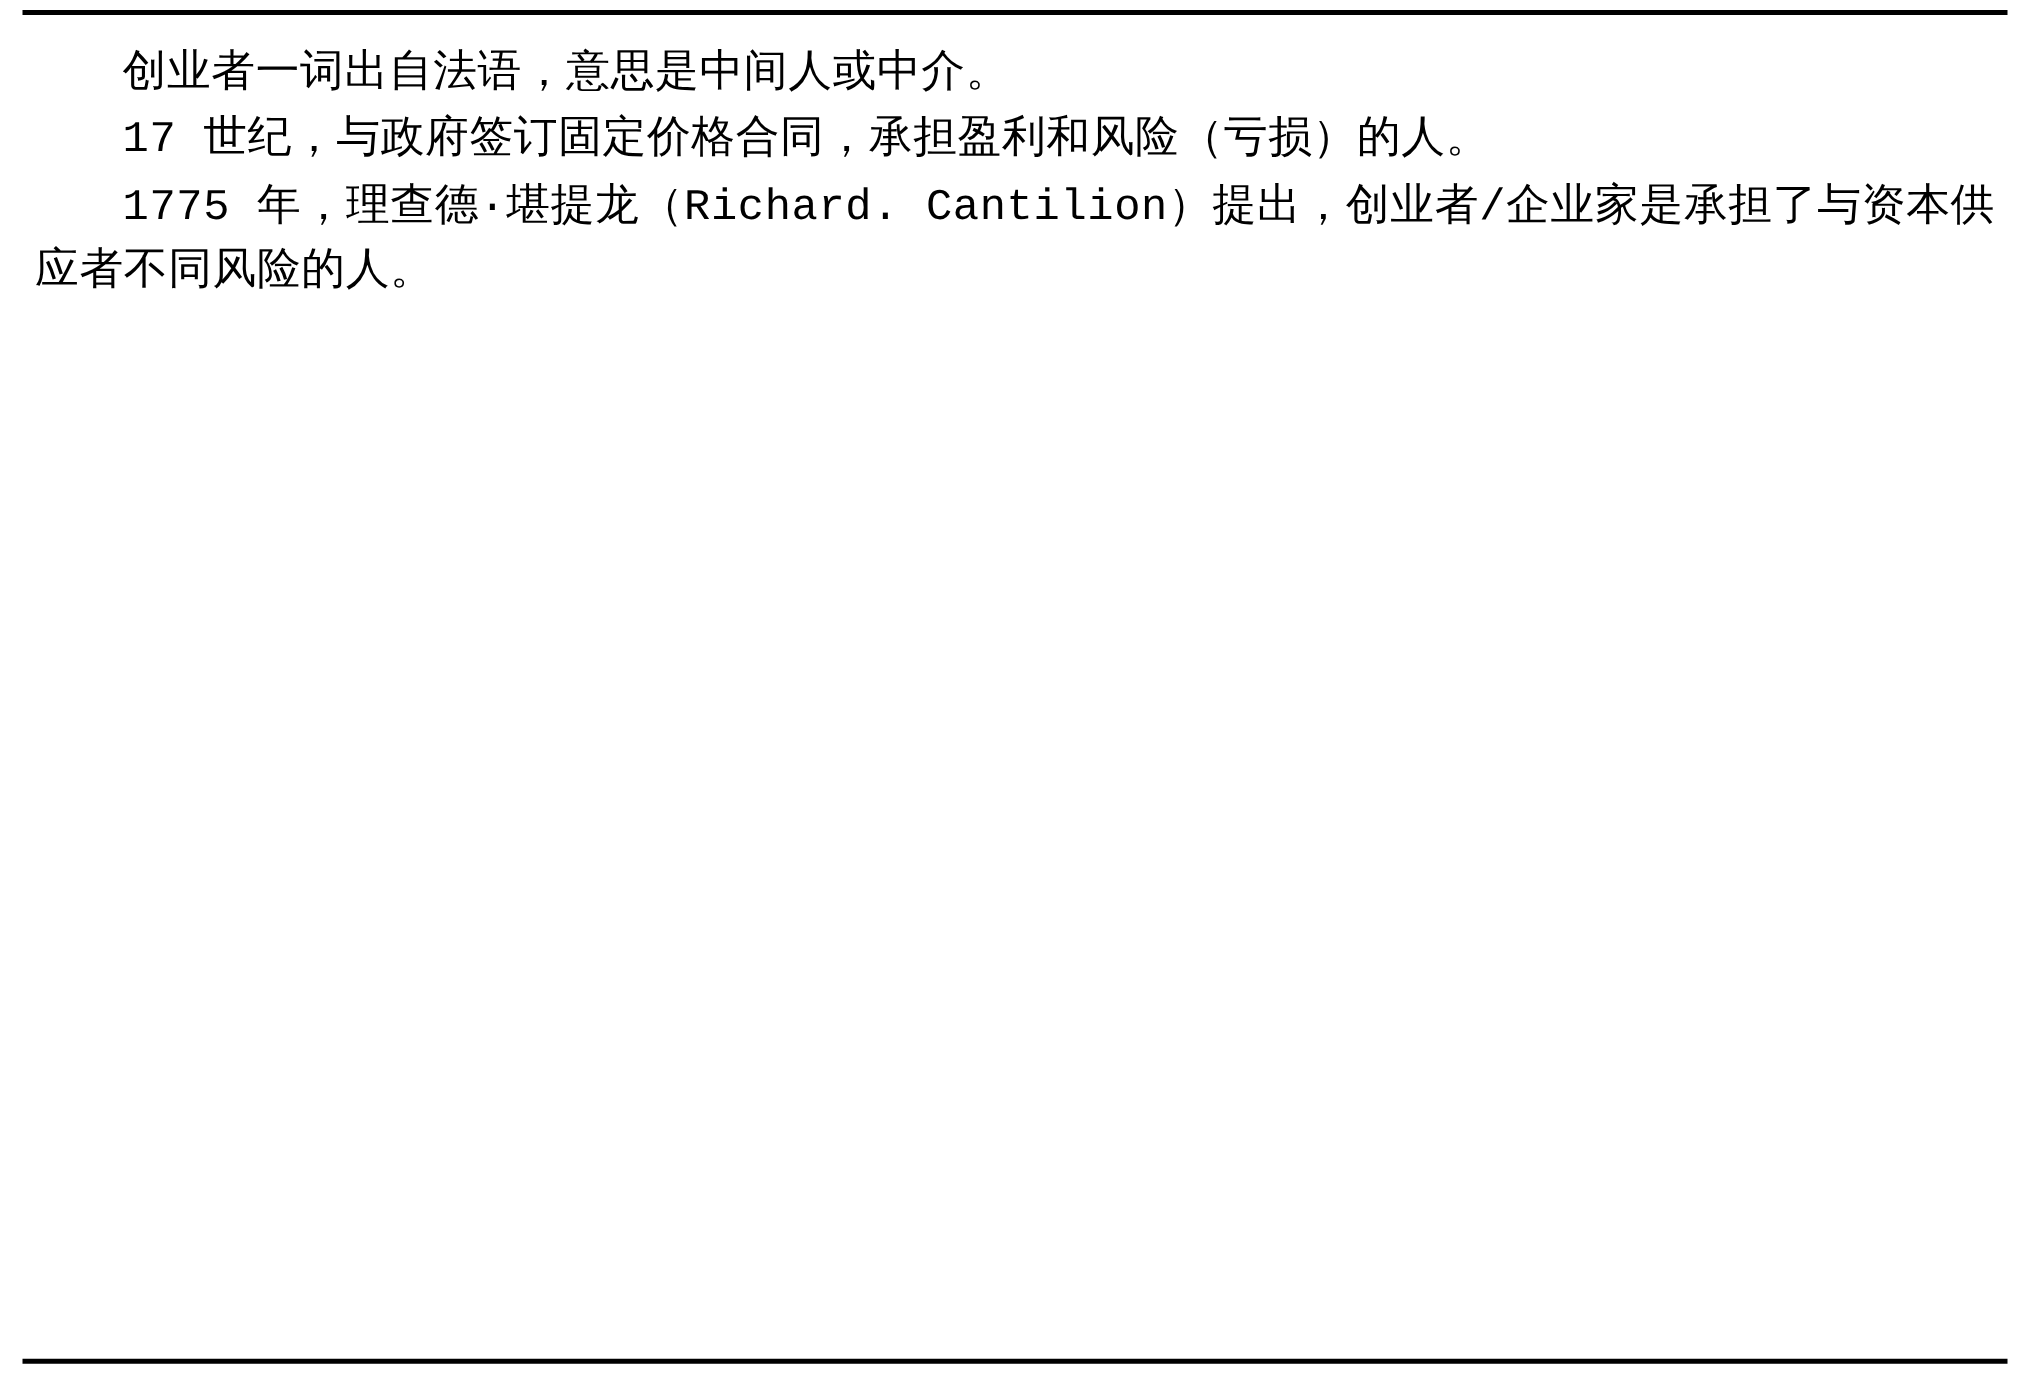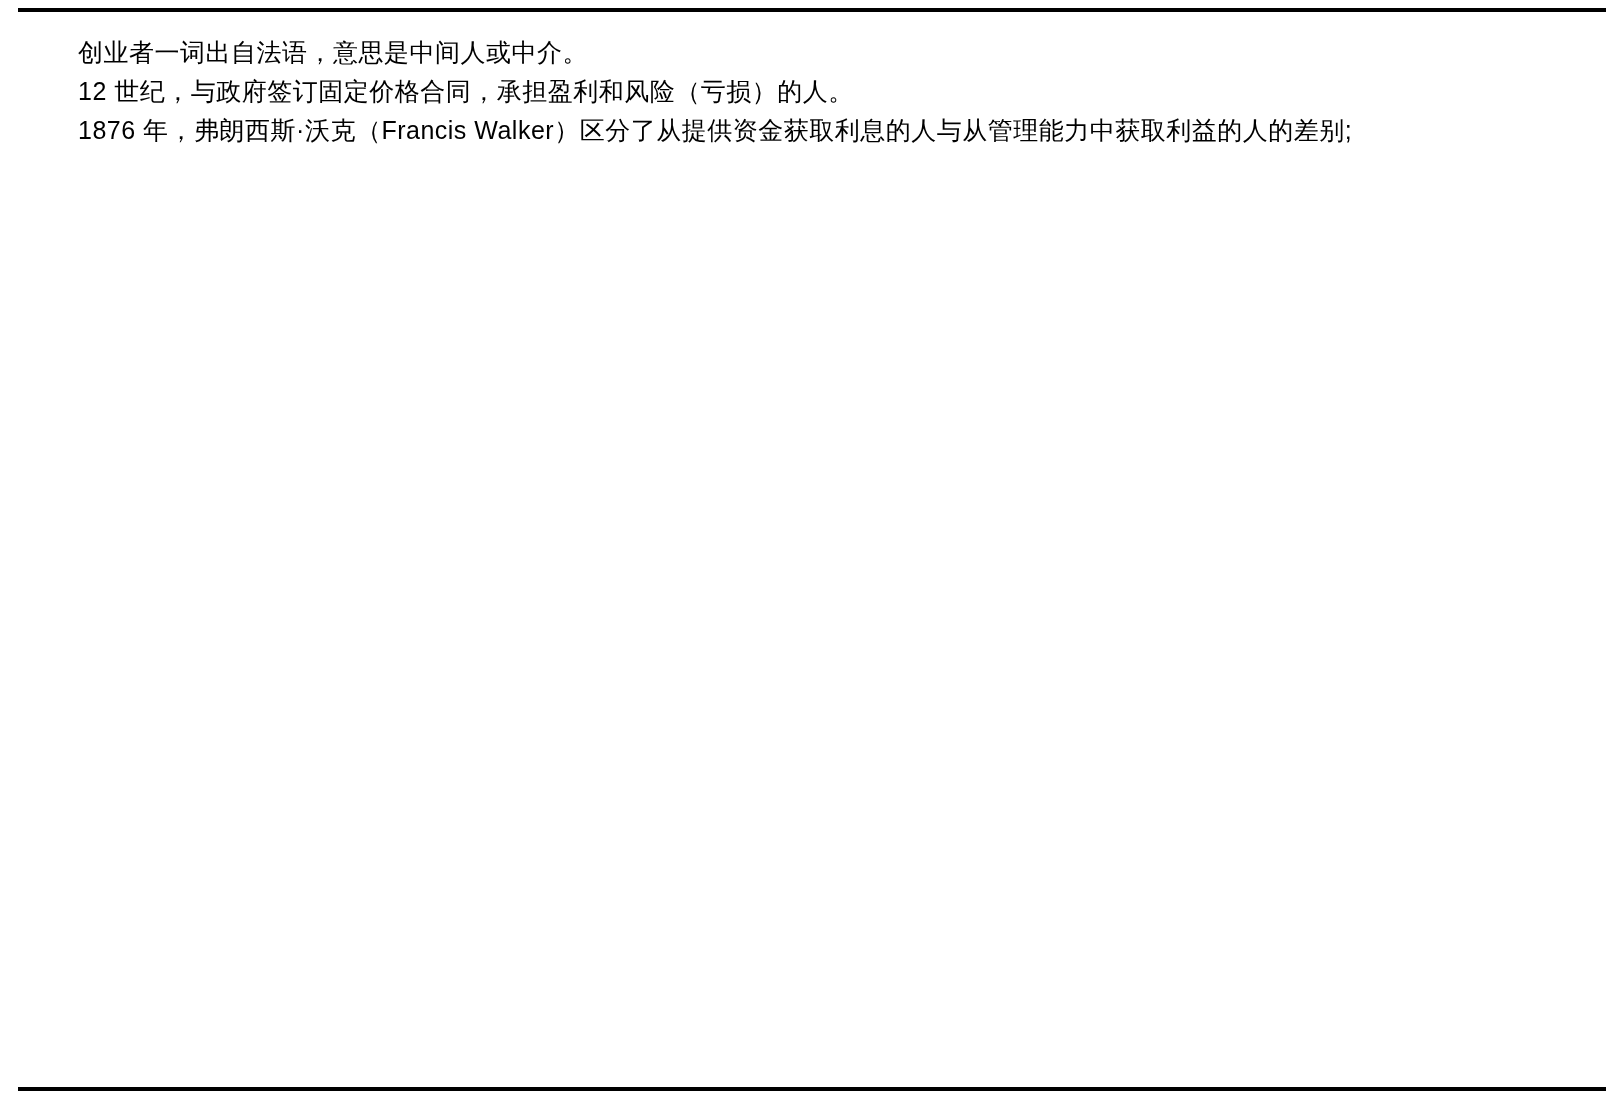--- a/index.html
+++ b/index.html
@@ -34,39 +34,39 @@
     margin: 0 auto 12px auto;
     height: 0;
     border-top: 4px solid #000;
   }
   .body-text {
     flex: 1;
     padding: 22px 28px 10px 28px;
     box-sizing: border-box;
   }
   .para {
-    font-size: 25px;
+    font-size: 35px;
     line-height: 1.47;
     text-indent: 2em;
     margin: 0 0 2px 0;
     letter-spacing: 0.5px;
     text-align: justify;
     text-justify: inter-ideograph;
-    font-family: Liberation Sans, sans-serif;
+    font-family: Liberation Mono, monospace;
     font-weight: 400;
   }
 </style>
 </head>
 <body>
 
 <div class="page">
 
   <div class="rule-top"></div>
 
   <div class="body-text">
     <p class="para">创业者一词出自法语，意思是中间人或中介。</p>
-    <p class="para">12 世纪，与政府签订固定价格合同，承担盈利和风险（亏损）的人。</p>
-    <p class="para">1876 年，弗朗西斯·沃克（Francis Walker）区分了从提供资金获取利息的人与从管理能力中获取利益的人的差别;</p>
+    <p class="para">17 世纪，与政府签订固定价格合同，承担盈利和风险（亏损）的人。</p>
+    <p class="para">1775 年，理查德·堪提龙（Richard. Cantilion）提出，创业者/企业家是承担了与资本供应者不同风险的人。</p>
   </div>
 
   <div class="rule-bottom"></div>
 
 </div>
 
 </body></html>

